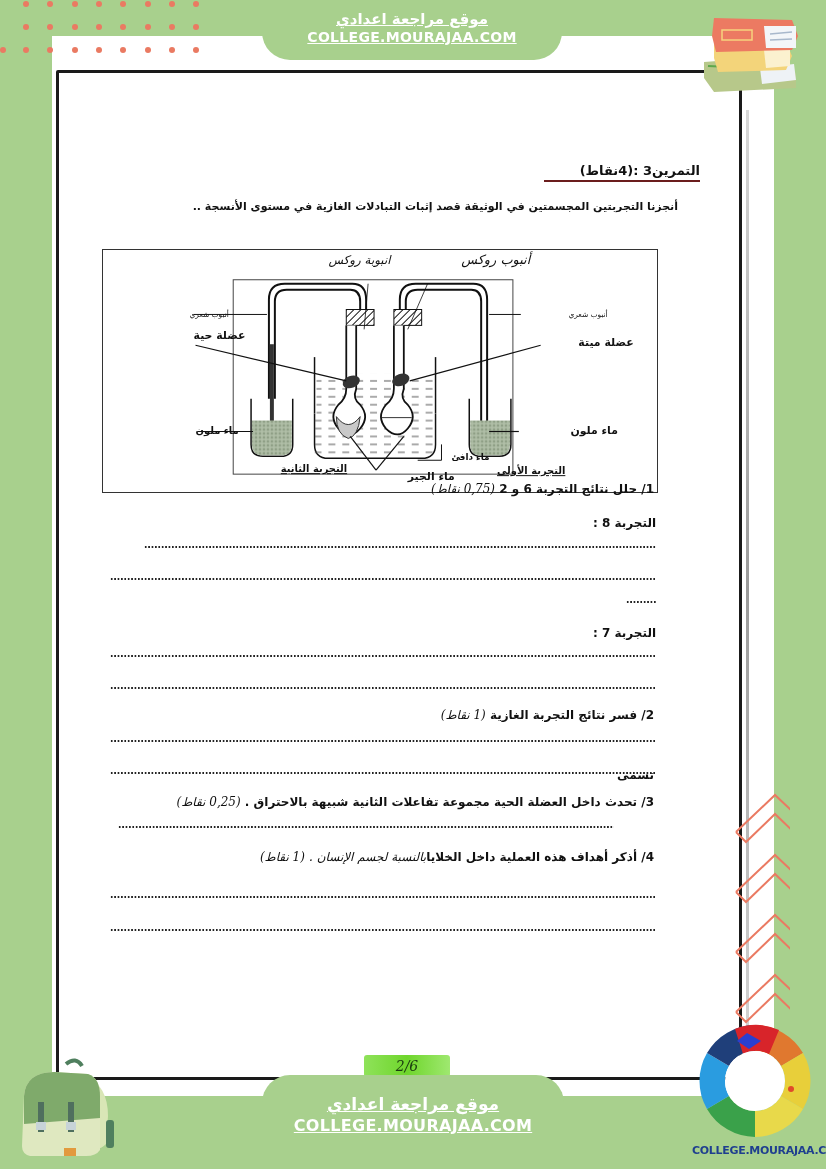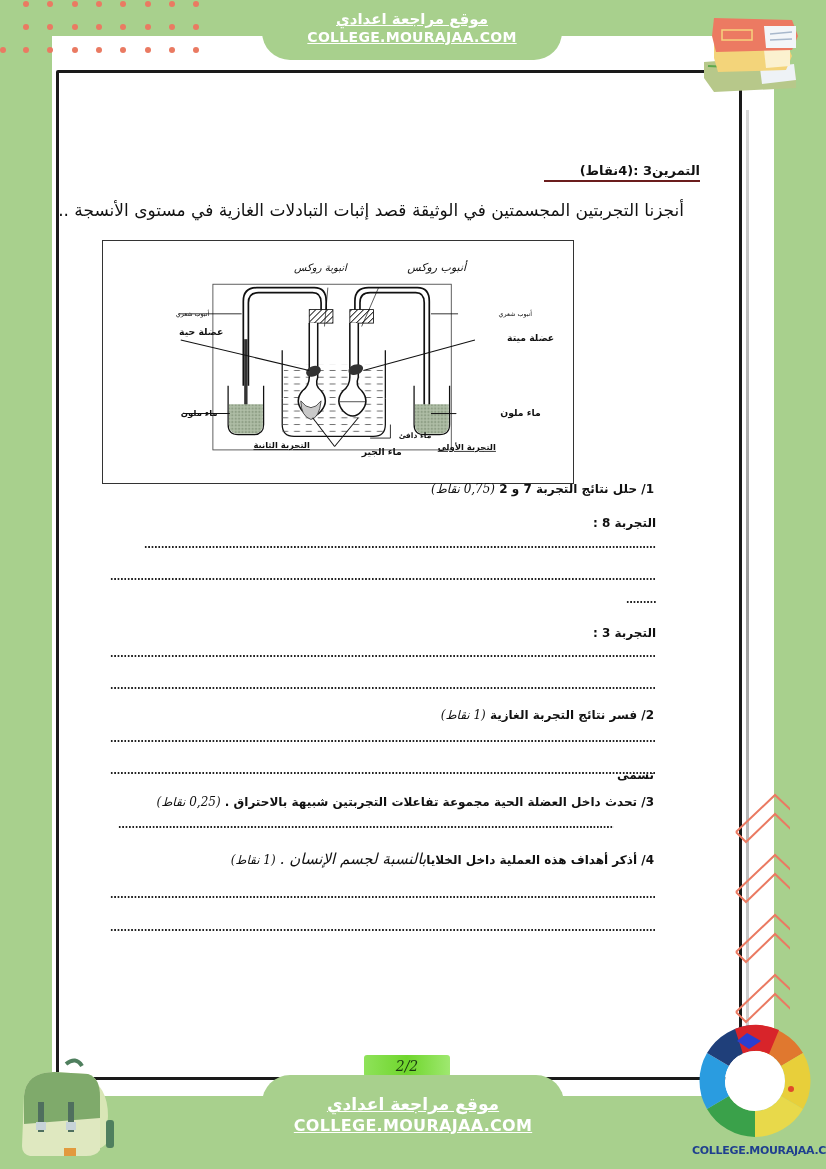--- a/index.html
+++ b/index.html
@@ -34,24 +34,24 @@
   .banner .en { font-size: 14px; font-weight: bold; text-decoration: underline; letter-spacing: 0.3px; line-height: 18px; }
   .banner.bottom .ar { font-size: 17px; line-height: 22px; }
   .banner.bottom .en { font-size: 16px; line-height: 22px; }
 
   
   .content { position: absolute; direction: rtl; color: #111; font-family: "DejaVu Sans", sans-serif; }
   .ex-title {
     right: 126px; top: 163px; font-size: 13px; font-weight: bold;
     border-bottom: 2px solid #6b1d1d; padding: 0 0 2px 36px;
   }
-  .intro { right: 142px; top: 200px; font-size: 17px; font-weight: normal; }
+  .intro { right: 148px; top: 200px; font-size: 11px; font-weight: bold; }
 
   .figure {
-    position: absolute; left: 102px; top: 240px; width: 472px; height: 244px;
+    position: absolute; left: 102px; top: 249px; width: 556px; height: 244px;
     border: 1.5px solid #333; background: #fff;
   }
   .figure svg { width: 100%; height: 100%; }
 
   .q { font-size: 12px; font-weight: bold; right: 172px; }
   .hand { font-family: "DejaVu Serif", serif; font-weight: normal; font-style: italic; margin-top: 22px; }
   .sub { font-size: 12px; font-weight: bold; right: 170px; }
   .dots-line {
     position: absolute; height: 2px;
     background-image: radial-gradient(circle, #222 0.9px, transparent 1.1px);
@@ -203,57 +203,57 @@
       <text x="306" y="232" font-size="11" font-weight="bold">ماء الجير</text>
       <text x="350" y="212" font-size="9" font-weight="bold">ماء دافئ</text>
       <text x="178" y="224" font-size="10" font-weight="bold" text-decoration="underline">التجربة الثانية</text>
       <text x="396" y="226" font-size="10" font-weight="bold" text-decoration="underline">التجربة الأولى</text>
     </g>
   </svg>
 </div>
 
 <div class="content q" style="top:482px">
   <span>1/</span>
-  <span>حلل نتائج التجربة 7 و 2</span>
+  <span>حلل نتائج التجربة 6 و 2</span>
   <span class="hand">(0,75 نقاط)</span>
 </div>
 <div class="content sub" style="top:516px">التجربة 8 :</div>
 <div class="dots-line" style="left:144px;top:546px;width:512px"></div>
 <div class="dots-line" style="left:110px;top:578px;width:546px"></div>
 <div class="dots-line" style="left:626px;top:601px;width:30px"></div>
 
-<div class="content sub" style="top:626px">التجربة 3 :</div>
+<div class="content sub" style="top:626px">التجربة 7 :</div>
 <div class="dots-line" style="left:110px;top:655px;width:546px"></div>
 <div class="dots-line" style="left:110px;top:687px;width:546px"></div>
 
 <div class="content q" style="top:708px">
   <span>2/</span>
   <span>فسر نتائج التجربة الغازية</span>
   <span class="hand">(1 نقاط)</span>
 </div>
 <div class="dots-line" style="left:110px;top:740px;width:546px"></div>
 <div class="dots-line" style="left:110px;top:772px;width:546px"></div>
 
 <div class="content q" style="top:795px">
   <span>3/</span>
-  <span>تحدث داخل العضلة الحية مجموعة تفاعلات التجربتين شبيهة بالاحتراق .</span>
+  <span>تحدث داخل العضلة الحية مجموعة تفاعلات الثانية شبيهة بالاحتراق .</span>
   <span class="hand">(0,25 نقاط)</span>
 </div>
 <div class="content q" style="top:768px; right:172px">تسمى</div>
 <div class="dots-line" style="left:118px;top:826px;width:496px"></div>
 
 <div class="content q" style="top:850px">
   <span>4/</span>
-  <span>أذكر أهداف هذه العملية داخل الخلايا</span><span class="hand" style="font-size:15px">بالنسبة لجسم الإنسان .</span>
+  <span>أذكر أهداف هذه العملية داخل الخلايا</span><span class="hand" style="font-size:12px">بالنسبة لجسم الإنسان .</span>
   <span class="hand">(1 نقاط)</span>
 </div>
 <div class="dots-line" style="left:110px;top:896px;width:546px"></div>
 <div class="dots-line" style="left:110px;top:929px;width:546px"></div>
 
-<div class="page-num">2/2</div>
+<div class="page-num">2/6</div>
 
 <svg class="deco" style="left:734px;top:792px" width="56" height="236" viewBox="0 0 56 236">
   <g fill="none" stroke="#ea7a62" stroke-width="2">
     <path d="M2 40 L41 3 L80 40 M2 40 L12 50 L41 22 L70 50"></path>
     <path d="M2 100 L41 63 L80 100 M2 100 L12 110 L41 82 L70 110"></path>
     <path d="M2 160 L41 123 L80 160 M2 160 L12 170 L41 142 L70 170"></path>
     <path d="M2 220 L41 183 L80 220 M2 220 L12 230 L41 202 L70 230"></path>
   </g>
 </svg>
 

